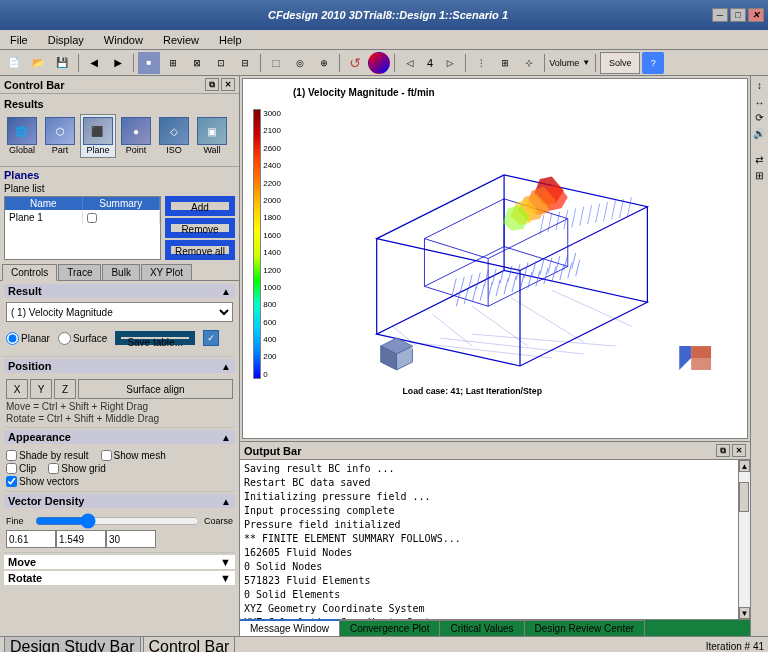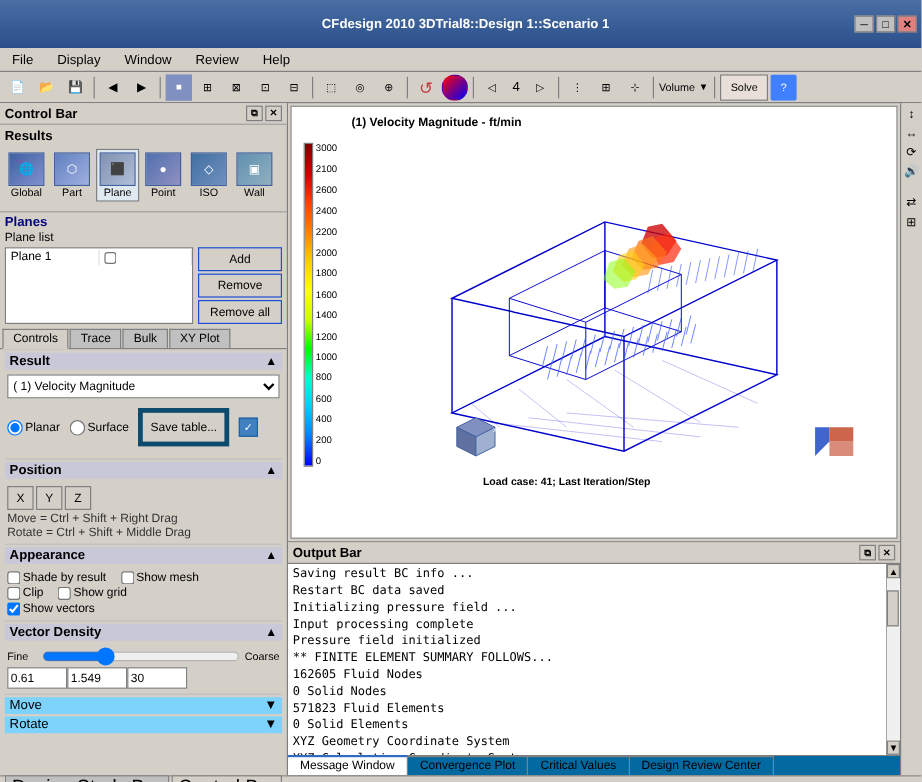--- a/index.html
+++ b/index.html
@@ -1,19 +1,19 @@
 <!DOCTYPE html>
 <html><head>
   <meta charset="utf-8">
   <style>
     * { box-sizing: border-box; margin: 0; padding: 0; }
     body { font-family: 'Segoe UI', Tahoma, Arial, sans-serif; font-size: 11px; background: #d4d0c8; overflow: hidden; width: 768px; height: 652px; }
     
     
-    .title-bar { background: linear-gradient(to bottom, #4a6fa5, #2a4f8a); color: white; height: 40px; display: flex; align-items: center; justify-content: space-between; padding: 0 4px; font-size: 11px; font-weight: bold; }
+    .title-bar { background: linear-gradient(to bottom, #4a6fa5, #2a4f8a); color: white; height: 30px; display: flex; align-items: center; justify-content: space-between; padding: 0 4px; font-size: 11px; font-weight: bold; font-style: italic; }
     .title-bar-title { flex: 1; text-align: center; }
     .title-bar-controls { display: flex; gap: 2px; }
     .title-bar-btn { width: 16px; height: 14px; background: #c0c0c0; border: 1px solid #808080; font-size: 9px; display: flex; align-items: center; justify-content: center; cursor: pointer; color: #000; }
     .title-bar-btn.close { background: #e08080; }
 
     
     .menu-bar { background: #d4d0c8; height: 20px; display: flex; align-items: center; padding: 0 4px; border-bottom: 1px solid #808080; gap: 8px; }
     .menu-item { padding: 1px 6px; font-size: 11px; cursor: pointer; }
 
     
@@ -43,69 +43,69 @@
     .planes-title { font-size: 11px; font-weight: bold; color: #000080; margin-bottom: 2px; }
     .planes-subtitle { font-size: 10px; margin-bottom: 2px; }
     .planes-table-area { display: flex; gap: 4px; margin-bottom: 2px; }
     .planes-table { flex: 1; border: 1px solid #808080; background: white; }
     .planes-table-header { display: flex; background: #316ac5; color: white; font-size: 10px; }
     .planes-table-col { flex: 1; padding: 1px 4px; border-right: 1px solid #5080c0; text-align: center; }
     .planes-table-row { display: flex; font-size: 10px; padding: 1px 0; }
     .planes-table-cell { flex: 1; padding: 1px 4px; border-right: 1px solid #e0e0e0; display: flex; align-items: center; }
     .planes-table-cell input[type=checkbox] { width: 10px; height: 10px; }
     .planes-buttons { display: flex; flex-direction: column; gap: 2px; }
-    .plane-btn { width: 70px; height: 20px; background: #d4d0c8; border: 1px solid #1d4ed8; font-size: 10px; cursor: pointer; }
+    .plane-btn { width: 70px; height: 20px; background: #d4d0c8; border: 6px solid #1d4ed8; font-size: 10px; cursor: pointer; }
 
     
     .tabs-row { display: flex; background: #d4d0c8; border-bottom: 1px solid #808080; padding: 0 2px; }
     .tab { padding: 2px 8px; font-size: 10px; border: 1px solid #808080; border-bottom: none; background: #c0c0c0; cursor: pointer; margin-right: 1px; }
     .tab.active { background: #d4d0c8; border-bottom: 1px solid #d4d0c8; margin-bottom: -1px; }
 
     
     .control-panel { padding: 3px 4px; }
     .cp-section { margin-bottom: 2px; border-bottom: 1px solid #c0c0c0; }
     .cp-section-header { display: flex; align-items: center; justify-content: space-between; background: #c8c8d8; padding: 1px 4px; cursor: pointer; font-size: 11px; font-weight: bold; margin-bottom: 2px; }
     .cp-section-toggle { font-size: 10px; }
     .cp-content { padding: 2px; }
     
     .dropdown-select { width: 100%; height: 20px; font-size: 10px; border: 1px solid #808080; background: white; }
     .radio-row { display: flex; align-items: center; gap: 8px; margin: 8px 0; }
     .radio-label { font-size: 10px; display: flex; align-items: center; gap: 2px; }
-    .save-btn { height: 32px; font-size: 10px; background: #d4d0c8; border: 4px solid #0c4a6e; cursor: pointer; padding: 0 6px; }
+    .save-btn { height: 14px; font-size: 10px; background: #d4d0c8; border: 6px solid #0c4a6e; cursor: pointer; padding: 0 6px; }
     
     .xyz-row { display: flex; gap: 2px; margin: 2px 0; }
     .xyz-btn { width: 22px; height: 20px; background: #d4d0c8; border: 1px solid #808080; font-size: 10px; cursor: pointer; }
     .surface-align-btn { height: 20px; font-size: 10px; background: #d4d0c8; border: 1px solid #808080; cursor: pointer; padding: 0 6px; flex: 1; }
     .info-text { font-size: 10px; color: #333; margin: 1px 0; }
 
     .check-row { display: flex; gap: 12px; margin: 2px 0; flex-wrap: wrap; }
     .check-label { font-size: 10px; display: flex; align-items: center; gap: 2px; }
     .check-label input[type=checkbox] { width: 11px; height: 11px; }
 
     
     .density-row { display: flex; align-items: center; gap: 4px; margin: 2px 0; }
     .density-label { font-size: 9px; width: 25px; }
     .density-slider { flex: 1; height: 14px; }
     .density-label-r { font-size: 9px; }
     .density-inputs { display: flex; gap: 0; margin: 2px 0; }
     .density-input { width: 50px; height: 18px; font-size: 10px; border: 1px solid #808080; padding: 0 2px; background: white; }
 
     
-    .collapsed-section { background: #7dd3fc; padding: 1px 4px; cursor: pointer; font-size: 11px; font-weight: normal; display: flex; align-items: center; justify-content: space-between; margin-bottom: 2px; }
+    .collapsed-section { background: #ffffff; padding: 1px 4px; cursor: pointer; font-size: 11px; font-weight: bold; display: flex; align-items: center; justify-content: space-between; margin-bottom: 2px; }
     .viewport { flex: 1; background: white; border: 1px solid #808080; margin: 2px; position: relative; overflow: hidden; }
     .colorbar { position: absolute; left: 10px; top: 30px; width: 30px; height: 300px; }
     .viz-title { position: absolute; top: 8px; left: 50px; font-size: 10px; font-weight: bold; }
 
     
     .right-sidebar { width: 18px; background: #d4d0c8; border-left: 1px solid #808080; display: flex; flex-direction: column; align-items: center; padding: 2px 0; gap: 2px; }
     .rs-icon { width: 14px; height: 14px; background: #d4d0c8; border: 1px solid transparent; display: flex; align-items: center; justify-content: center; cursor: pointer; font-size: 8px; }
     .output-bar-header { background: #d4d0c8; padding: 2px 4px; border-bottom: 1px solid #808080; display: flex; align-items: center; justify-content: space-between; font-size: 11px; font-weight: bold; }
     .output-content { flex: 1; overflow-y: auto; padding: 2px 4px; font-size: 10px; font-family: monospace; background: white; }
     .output-line { line-height: 1.4; white-space: nowrap; }
-    .output-tabs { display: flex; border-top: 1px solid #808080; background: #0369a1; }
+    .output-tabs { display: flex; border-top: 1px solid #808080; background: #15803d; }
     .output-tab { padding: 2px 10px; font-size: 10px; border-right: 1px solid #808080; cursor: pointer; border-top: 1px solid #808080; }
     .output-tab.active { background: white; border-top: 2px solid #316ac5; margin-top: -1px; }
     .output-scrollbar { width: 12px; background: #d4d0c8; border-left: 1px solid #808080; display: flex; flex-direction: column; }
     .scroll-up { height: 12px; background: #d4d0c8; border: 1px solid #808080; display: flex; align-items: center; justify-content: center; font-size: 8px; cursor: pointer; }
     .scroll-track { flex: 1; background: #f0f0f0; position: relative; }
     .scroll-thumb { width: 10px; height: 30px; background: #d4d0c8; border: 1px solid #808080; position: absolute; top: 10px; left: 0; }
     .scroll-down { height: 12px; background: #d4d0c8; border: 1px solid #808080; display: flex; align-items: center; justify-content: center; font-size: 8px; cursor: pointer; }
 
     
     .status-bar { height: 20px; background: #d4d0c8; border-top: 1px solid #808080; display: flex; align-items: center; padding: 0 4px; font-size: 10px; justify-content: space-between; }
@@ -222,20 +222,24 @@
           <span style="font-size:9px;">Wall</span>
         </div>
       </div>
     </div>
 
     <div class="planes-section">
       <div class="planes-title">Planes</div>
       <div class="planes-subtitle">Plane list</div>
       <div class="planes-table-area">
         <div class="planes-table">
+          <div class="planes-table-header">
+            <div class="planes-table-col">Name</div>
+            <div class="planes-table-col">Summary</div>
+          </div>
           <div class="planes-table-row">
             <div class="planes-table-cell">Plane 1</div>
             <div class="planes-table-cell">
               <input type="checkbox" style="">
             </div>
           </div>
         </div>
         <div class="planes-buttons">
           <button class="plane-btn">Add</button>
           <button class="plane-btn">Remove</button>
@@ -278,20 +282,21 @@
       <div class="cp-section">
         <div class="cp-section-header">
           <span>Position</span>
           <span class="cp-section-toggle">▲</span>
         </div>
         <div class="cp-content">
           <div class="xyz-row">
             <button class="xyz-btn">X</button>
             <button class="xyz-btn">Y</button>
             <button class="xyz-btn">Z</button>
+            <button class="surface-align-btn">Surface align</button>
           </div>
           <div class="info-text">Move = Ctrl + Shift + Right Drag</div>
           <div class="info-text">Rotate = Ctrl + Shift + Middle Drag</div>
         </div>
       </div>
 
       <div class="cp-section">
         <div class="cp-section-header">
           <span>Appearance</span>
           <span class="cp-section-toggle">▲</span>

